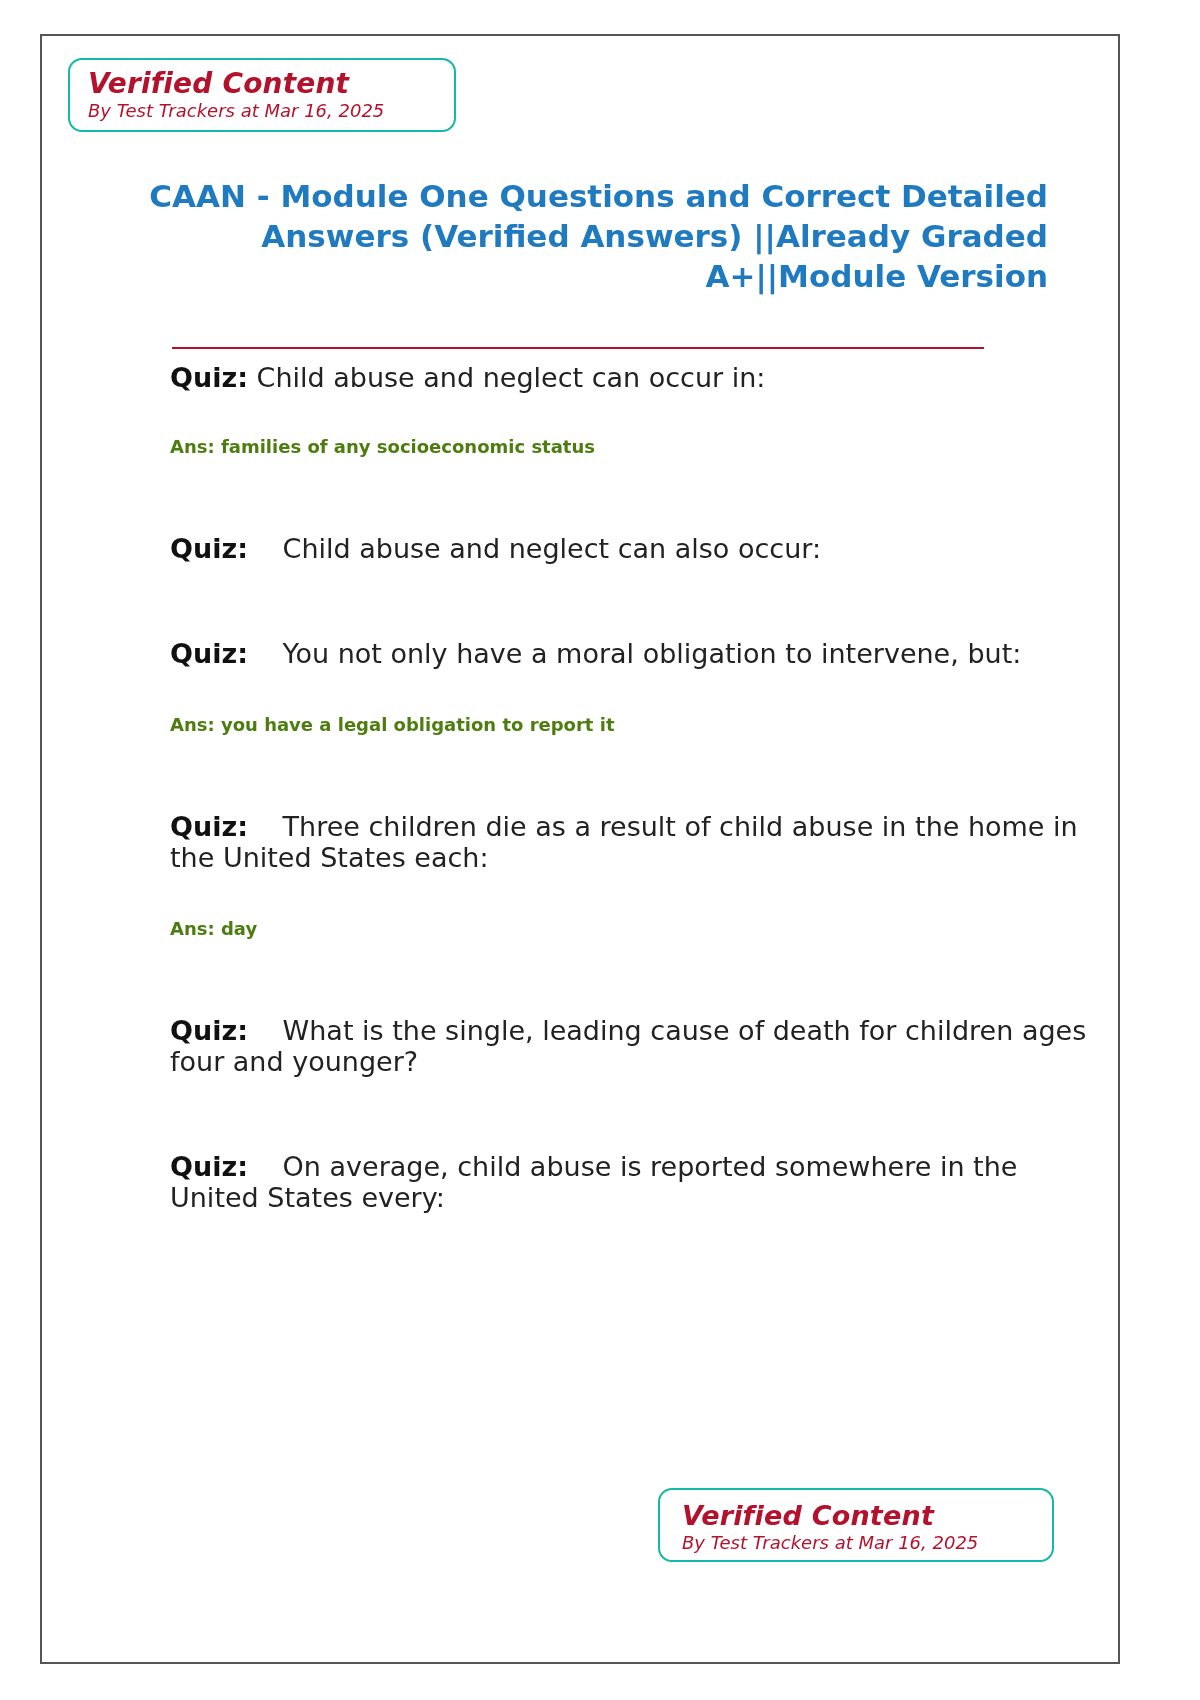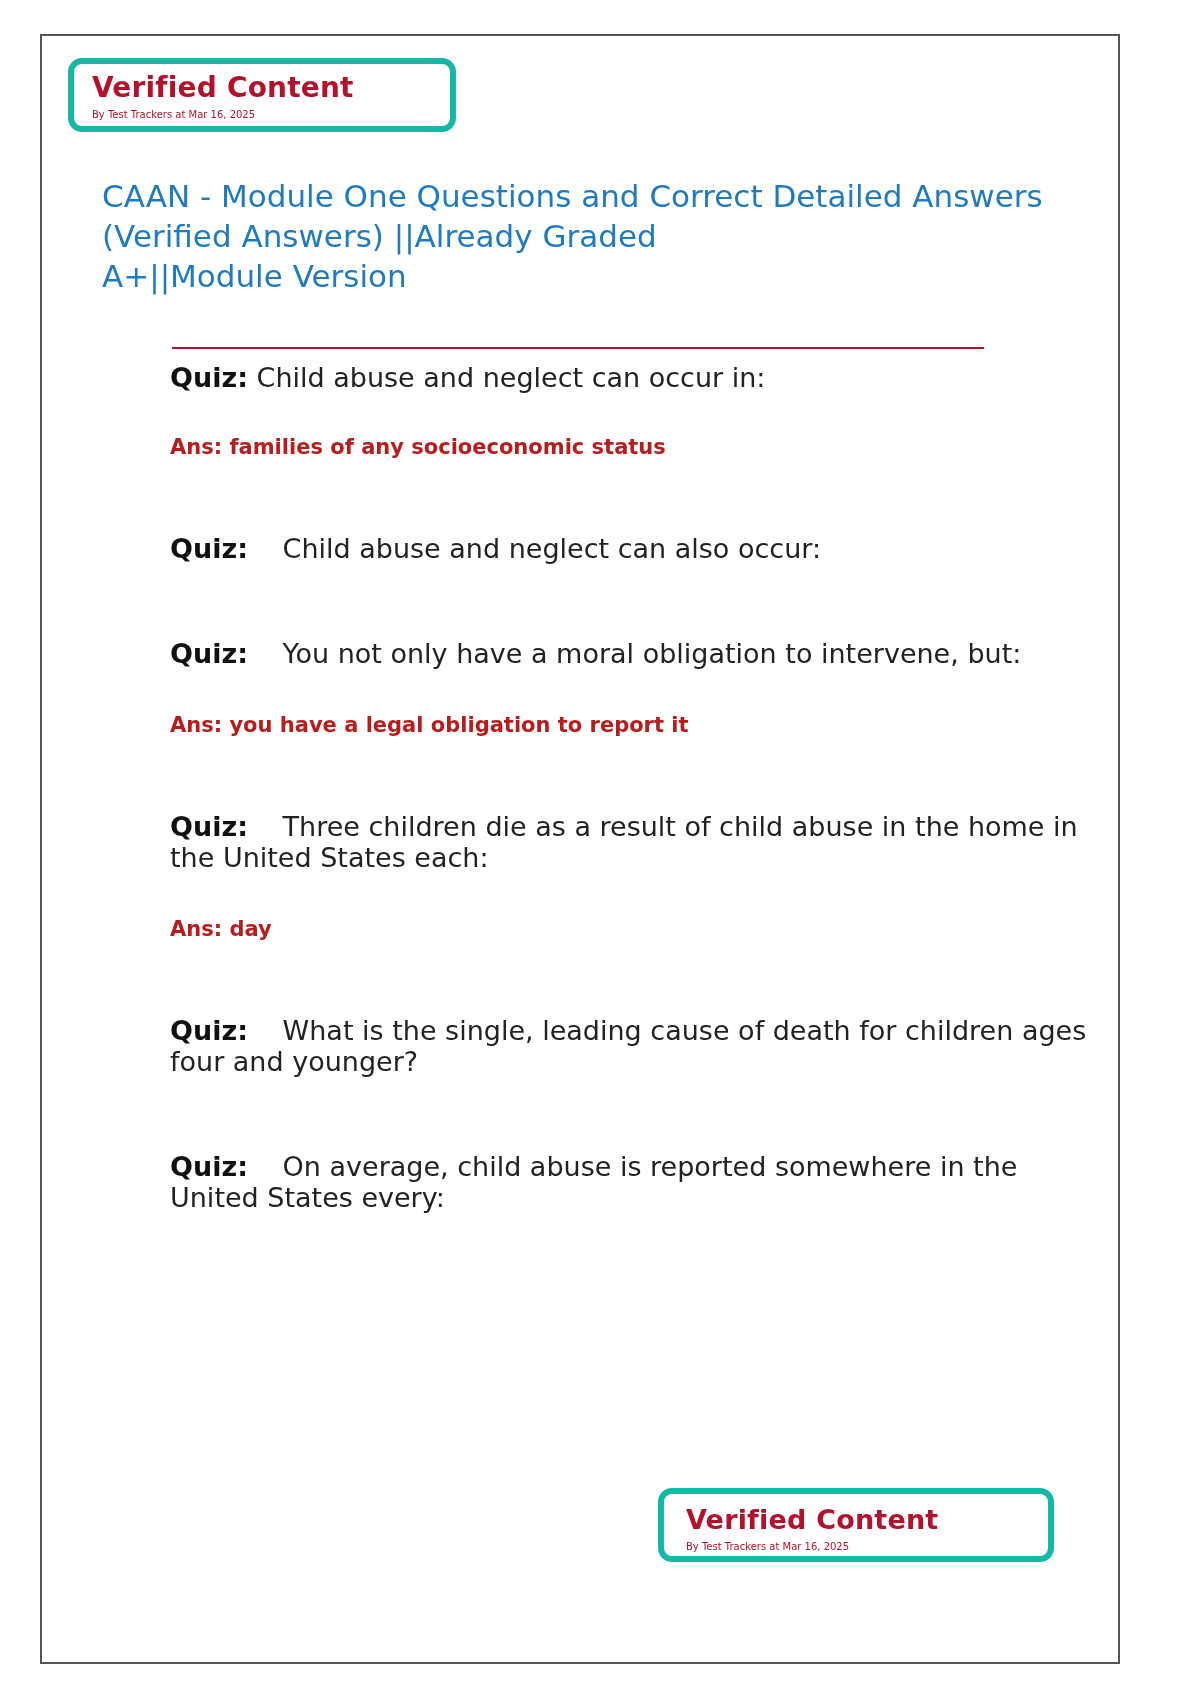--- a/index.html
+++ b/index.html
@@ -21,70 +21,71 @@
     height: 1630px;
     border: 2px solid #555555;
     background: #ffffff;
     box-sizing: border-box;
     overflow: hidden;
   }
 
   
   .stamp {
     position: absolute;
-    border: 6px solid #14b8a6;
+    border: 2px solid #14b8a6;
     border-radius: 14px;
     background: #ffffff;
     box-sizing: border-box;
+    font-style: italic;
   }
   .stamp-top {
     left: 26px;
     top: 22px;
     width: 388px;
     height: 74px;
     padding: 8px 16px 0 18px;
   }
   .stamp-title {
     color: #b4122c;
     font-family: "DejaVu Sans", sans-serif;
     font-weight: bold;
     font-size: 28px;
     letter-spacing: 0.2px;
     line-height: 32px;
     white-space: nowrap;
   }
   .stamp-sub {
     color: #b4122c;
     font-family: "DejaVu Sans", sans-serif;
-    font-size: 10px;
+    font-size: 18px;
     line-height: 18px;
     margin-top: 2px;
     white-space: nowrap;
   }
 
   
   .stamp-bottom {
     left: 616px;
     top: 1452px;
     width: 396px;
     height: 74px;
     padding: 10px 16px 0 22px;
   }
   .stamp-bottom .stamp-title { font-size: 27px; }
 
   
   .doc-title {
     position: absolute;
-    left: 60px;
+    left: 46px;
     top: 140px;
     width: 960px;
-    text-align: left;
+    text-align: right;
     color: #1f7ac0;
     font-family: "DejaVu Sans", sans-serif;
-    font-weight: normal;
+    font-weight: bold;
     font-size: 31px;
     line-height: 40px;
   }
   .title-line2 {
     display: block;
   }
   .title-rule {
     position: absolute;
     left: 130px;
     top: 311px;
@@ -109,24 +110,24 @@
     line-height: 31px;
   }
   .q-label {
     font-weight: bold;
     color: #111111;
   }
   .q-text {
     font-weight: normal;
   }
   .a-row {
-    color: #b91c1c;
-    font-family: "DejaVu Sans", sans-serif;
-    font-weight: bold;
-    font-size: 21px;
+    color: #4d7c0f;
+    font-family: "DejaVu Sans", sans-serif;
+    font-weight: bold;
+    font-size: 18px;
     line-height: 24px;
   }
   .a-label { font-weight: bold; }
   .a-text { font-weight: bold; }
 
   
   .gap-q1 { margin-top: 6px; }
   .gap-a  { margin-top: 42px; }
   .gap-q  { margin-top: 74px; }
   .gap-a-tight { margin-top: 44px; }

